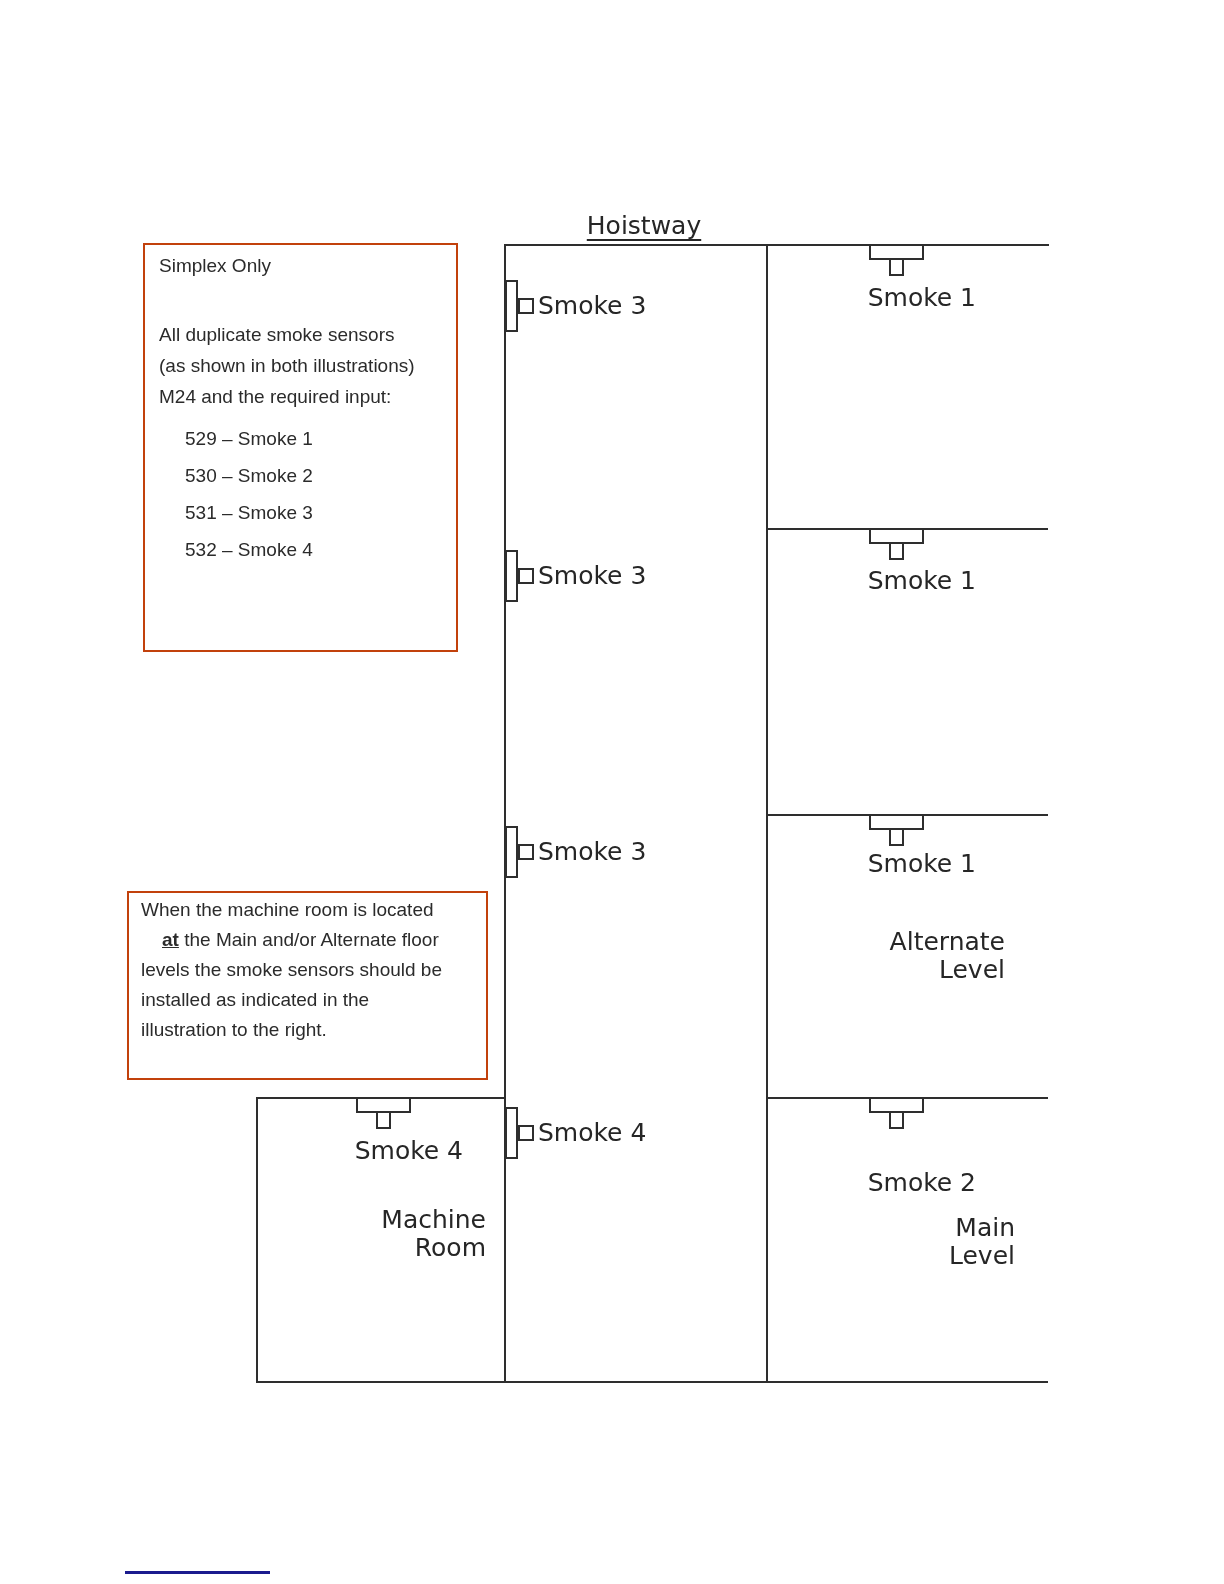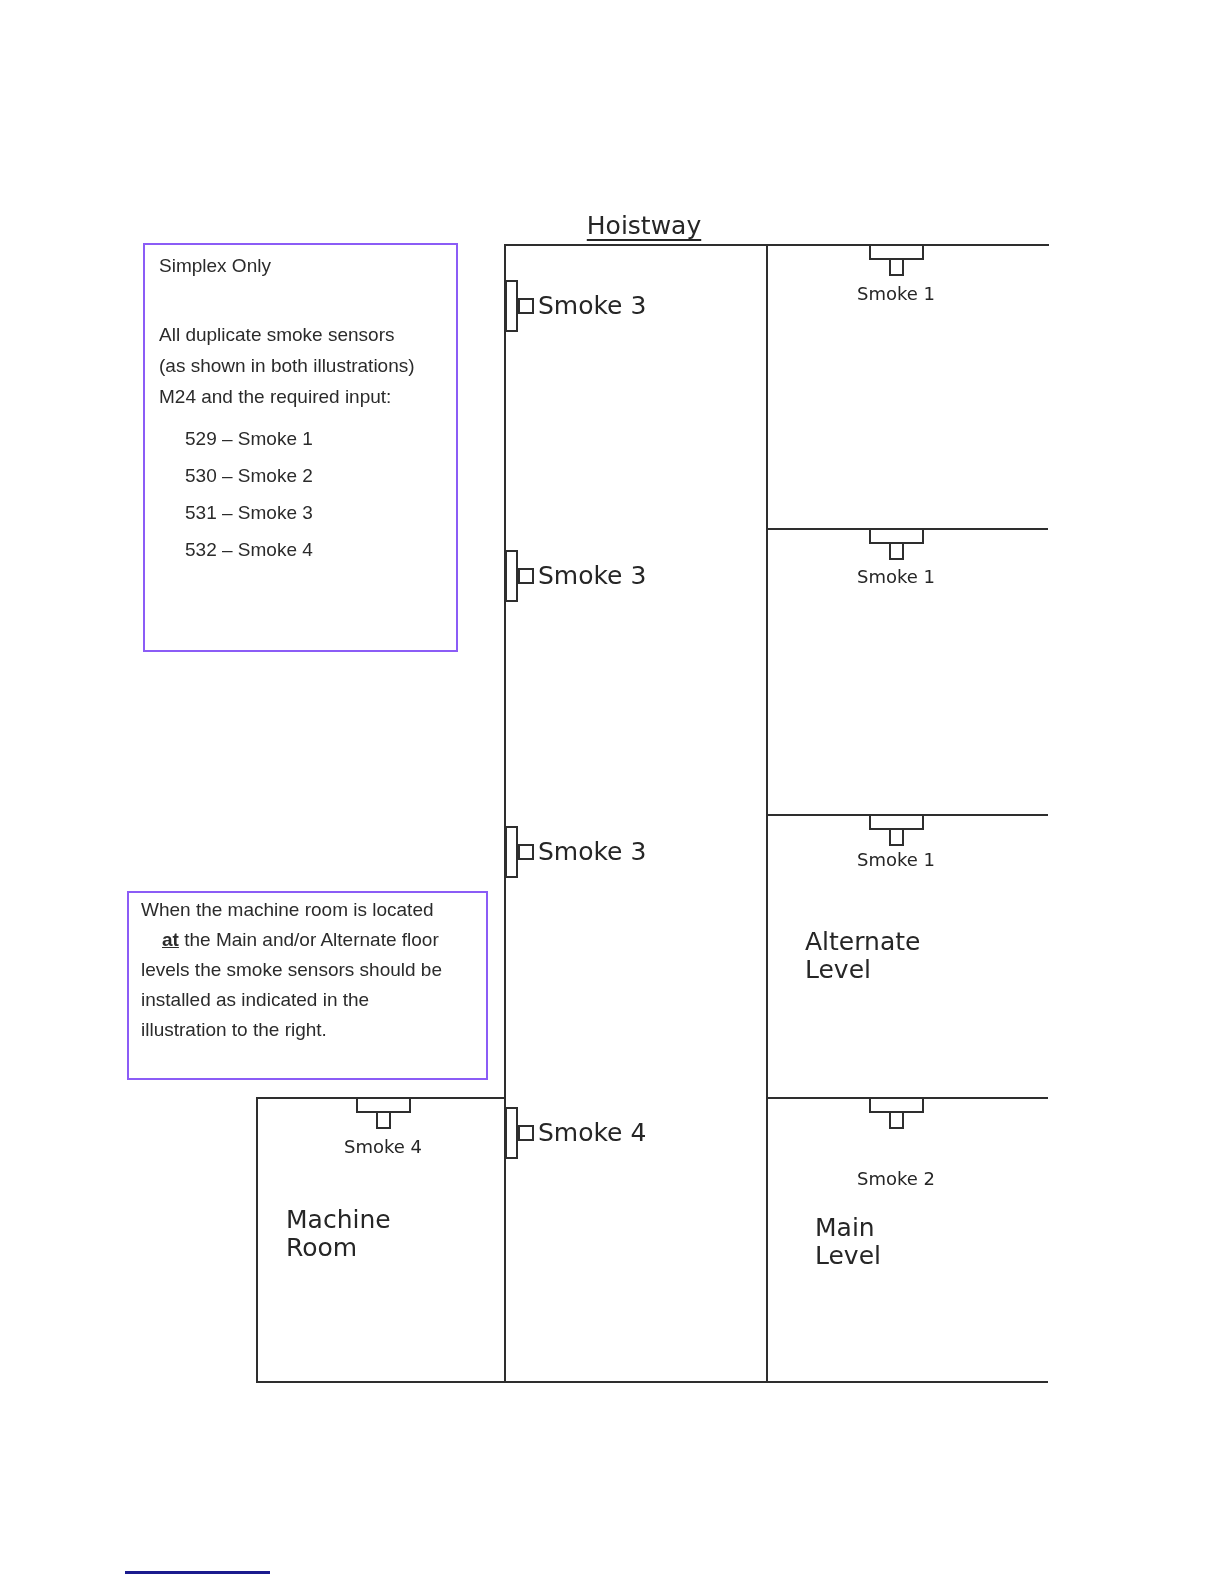--- a/index.html
+++ b/index.html
@@ -16,21 +16,21 @@
     font-family: "Liberation Sans", sans-serif;
   }
   
   .ln {
     position: absolute;
     background: #2e2e2e;
   }
   
   .note-box {
     position: absolute;
-    border: 2px solid #8b5cf6;
+    border: 2px solid #c2410c;
     background: #ffffff;
     box-sizing: border-box;
     color: #2b2b2b;
     font-size: 19px;
   }
   #simplex-note {
     left: 143px;
     top: 243px;
     width: 315px;
     height: 409px;
@@ -82,21 +82,21 @@
     text-underline-offset: 5px;
     text-decoration-thickness: 2px;
   }
   .room-label {
     position: absolute;
     font-family: "DejaVu Sans", sans-serif;
     font-size: 25px;
     line-height: 28px;
     color: #262626;
     width: 200px;
-    text-align: left;
+    text-align: right;
     white-space: pre-line;
   }
   
   .wall-sensor {
     position: absolute;
     left: 505px;
     width: 160px;
     height: 56px;
   }
   .ws-body {
@@ -153,23 +153,23 @@
     height: 16px;
     border: 2px solid #2e2e2e;
     border-top: none;
     background: #ffffff;
     box-sizing: border-box;
   }
   .cs-label {
     position: absolute;
     left: -53px;
     width: 160px;
-    text-align: center;
-    font-family: "DejaVu Sans", sans-serif;
-    font-size: 18px;
+    text-align: right;
+    font-family: "DejaVu Sans", sans-serif;
+    font-size: 25px;
     color: #262626;
     white-space: nowrap;
   }
   
   #footer-rule {
     position: absolute;
     left: 125px;
     top: 1571px;
     width: 145px;
     height: 3px;

